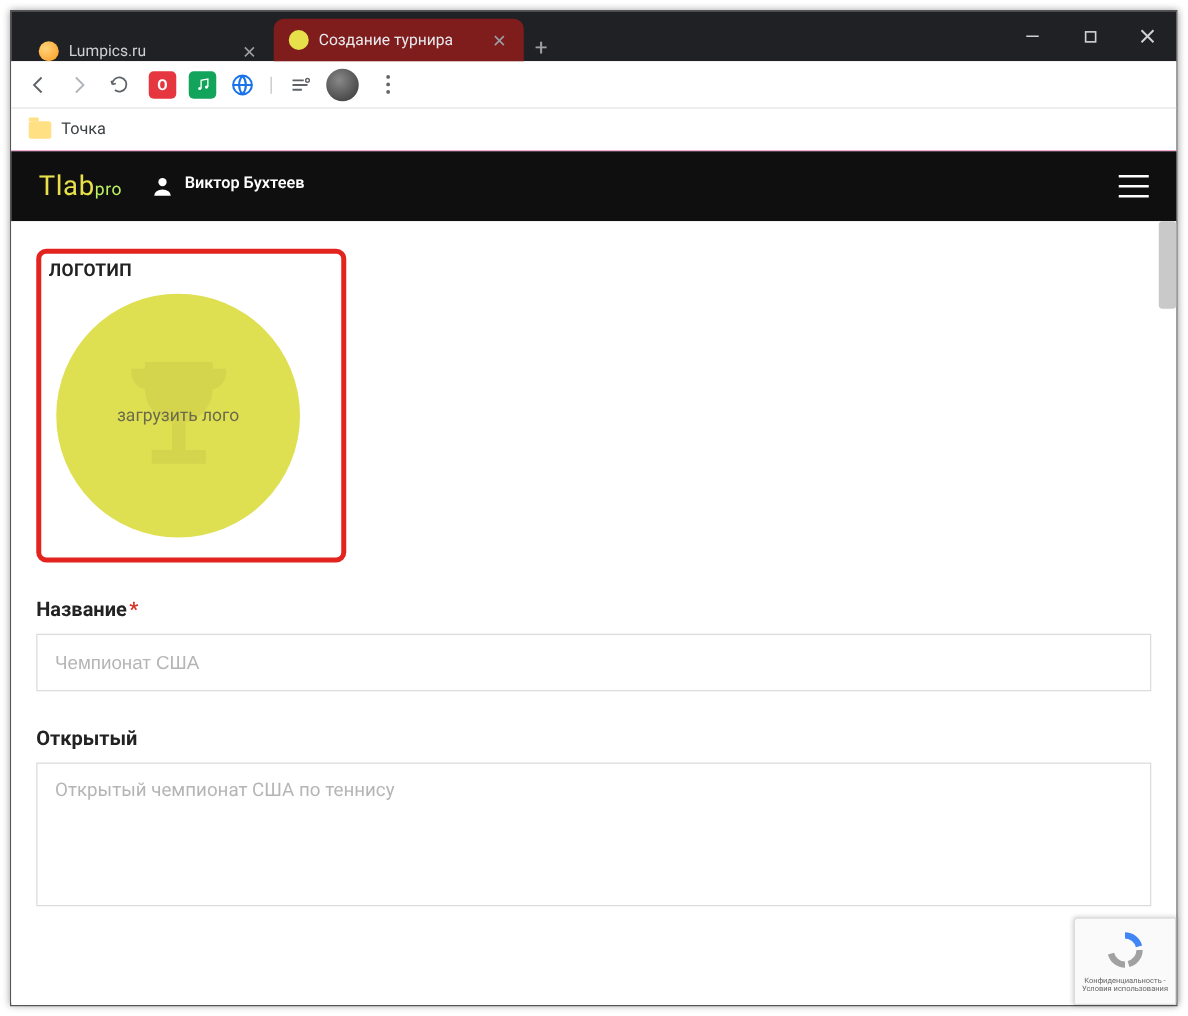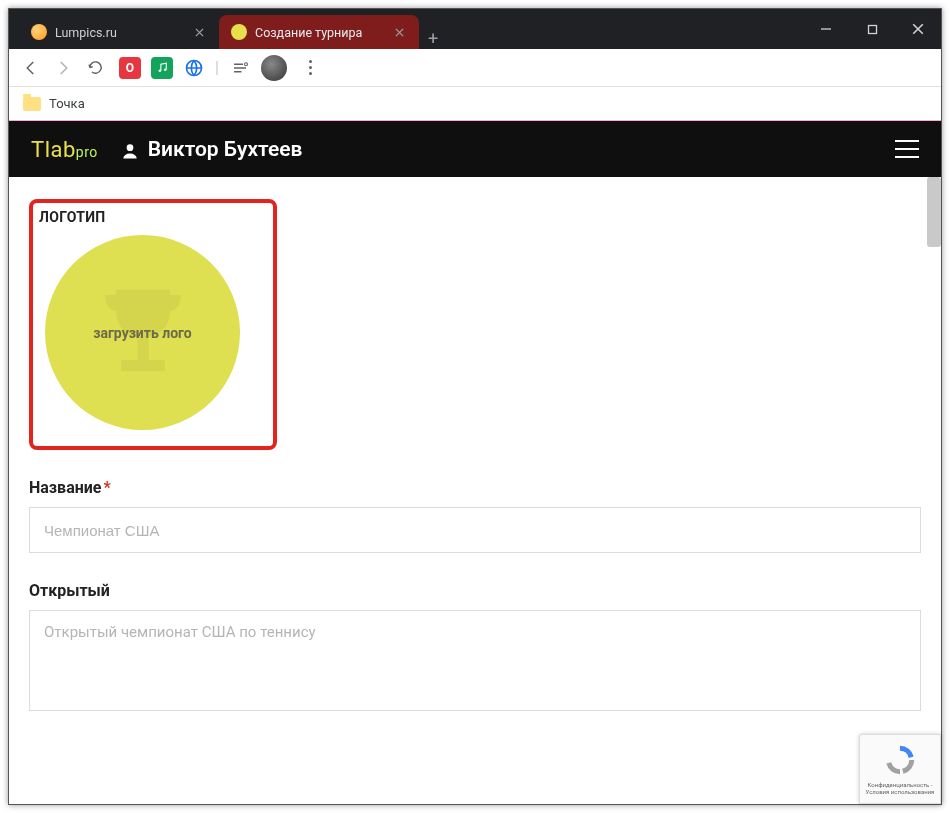--- a/index.html
+++ b/index.html
@@ -26,21 +26,21 @@
   }
   .tabs { display: flex; align-items: flex-end; padding-top: 6px; padding-left: 10px; }
   .tab {
     display: flex; align-items: center;
     height: 34px; padding: 0 12px;
     font-size: 12.5px; color: #cdd1d5;
     max-width: 225px; min-width: 200px;
     border-top-left-radius: 8px; border-top-right-radius: 8px;
     position: relative;
   }
-  .tab.inactive { background: transparent; }
+  .tab.inactive { background: transparent; align-items: flex-end; }
   .tab.active { background: #7f1d1d; color: #e8eaed; }
   .tab .favicon { width: 16px; height: 16px; border-radius: 50%; margin-right: 8px; flex:none; }
   .tab .favicon.orange { background: radial-gradient(circle at 35% 35%, #ffd27a, #ff9a1f); }
   .tab .favicon.yellow { background: #e8e04a; }
   .tab .tab-title { flex: 1; white-space: nowrap; overflow: hidden; text-overflow: ellipsis; }
   .tab .tab-close { width: 16px; height: 16px; margin-left: 6px; color:#9aa0a6; display:flex; align-items:center; justify-content:center; cursor:pointer; }
   .newtab { width:28px; display:flex; align-items:center; justify-content:center; color:#9aa0a6; cursor:pointer; font-size:18px; }
   .titlebar .spacer { flex:1; }
   .win-controls { display:flex; }
   .win-btn { width:46px; display:flex; align-items:center; justify-content:center; color:#cfd2d6; cursor:pointer; font-size:14px; }
@@ -91,21 +91,21 @@
   .site-header {
     height: 56px;
     background: #0f0f0f;
     display:flex; align-items:center;
     padding: 0 22px;
     color:#fff;
   }
   .logo { font-size:22px; letter-spacing:.5px; }
   .logo .tlab { color:#e8e04a; font-weight:400; }
   .logo .pro { color:#bef264; font-size:14px; vertical-align:baseline; }
-  .user { display:flex; align-items:flex-end; margin-left:22px; font-size:21px; font-weight:600; }
+  .user { display:flex; align-items:flex-start; margin-left:22px; font-size:13px; font-weight:600; }
   .user svg { margin-right:8px; }
   .site-header .fill { flex:1; }
   .hamburger { width:24px; height:18px; display:flex; flex-direction:column; justify-content:space-between; cursor:pointer; }
   .hamburger span { height:2px; background:#fff; }
 
   
   .content {
     position:relative;
     padding: 22px 20px 0 20px;
     height: calc(100% - 40px - 38px - 34px - 56px - 2px);
@@ -124,37 +124,37 @@
     width: 248px;
   }
   .section-label {
     font-size: 14px; font-weight:700; letter-spacing:.3px;
     margin-bottom: 10px;
   }
   .logo-circle {
     width: 195px; height: 195px; border-radius:50%;
     background: #dfdf52;
     display:flex; align-items:center; justify-content:center;
-    position:relative; cursor:pointer; margin-left: 6px; font-weight: bold;
+    position:relative; cursor:pointer; margin-left: 6px;
   }
   .logo-circle .trophy { position:absolute; opacity:.12; }
   .logo-circle .upload-text { font-size:14px; color:#6b6b4b; z-index:1; }
 
   .field { margin-top: 28px; }
   .field-label { font-size:16px; font-weight:700; margin-bottom:10px; }
   .req { color:#d93025; margin-left:2px; }
   .text-input {
     width: 100%; height: 46px;
     border: 1px solid #dcdcdc;
     padding: 16px 14px; font-size:15px; color:#14532d;
     background:#fff;
   }
   .text-input::placeholder { color:#b5b5b5; }
   .textarea {
-    width:100%; height: 101px;
+    width:100%; height: 115px;
     border: 1px solid #dcdcdc;
     padding: 12px 14px; font-size:15px; color:#333;
     background:#fff; resize:none;
     font-family: inherit;
   }
   .textarea::placeholder { color:#b5b5b5; }
 
   .recaptcha {
     position:absolute; right: 0; bottom: 0;
     width: 82px; height: 70px;

